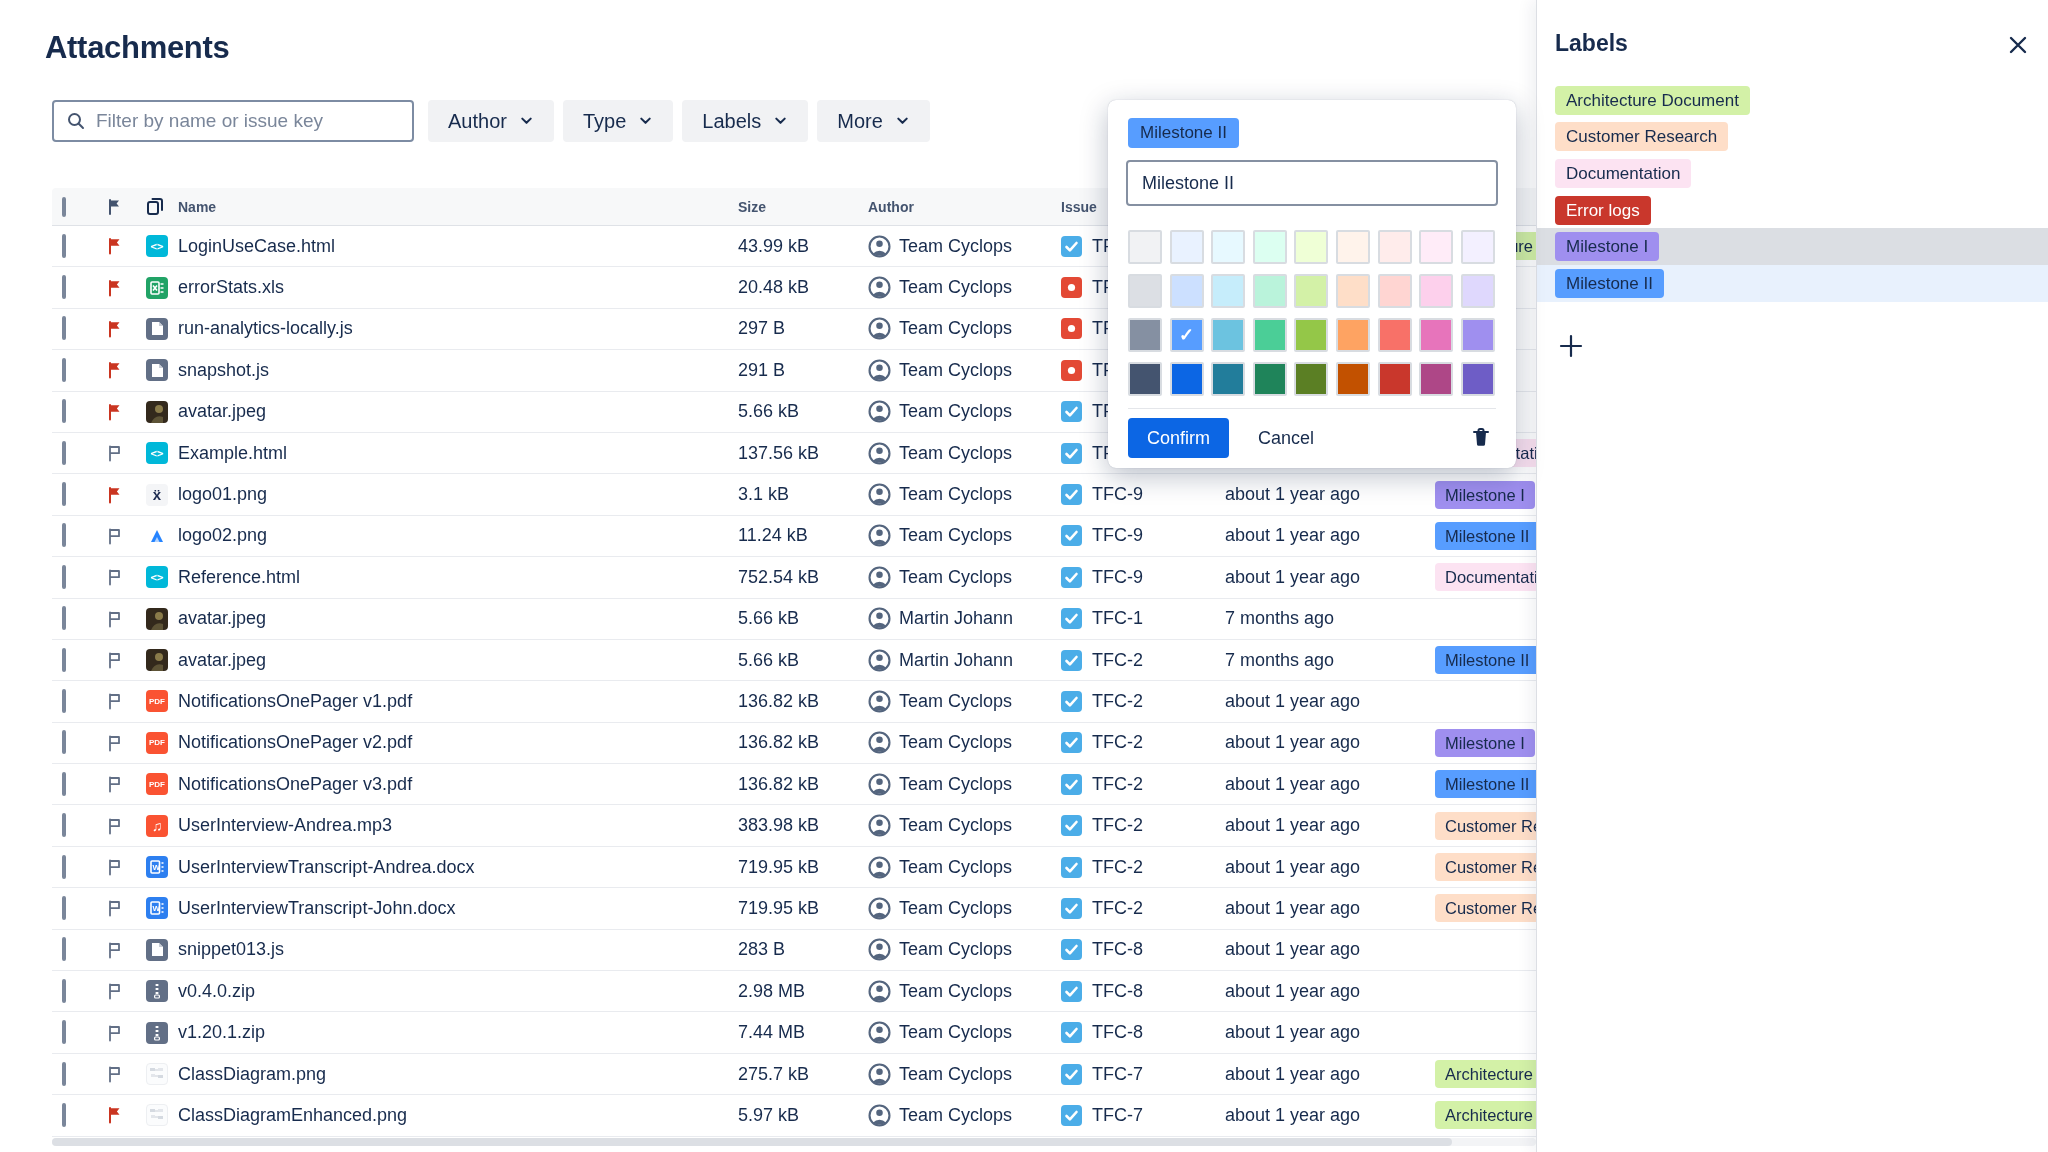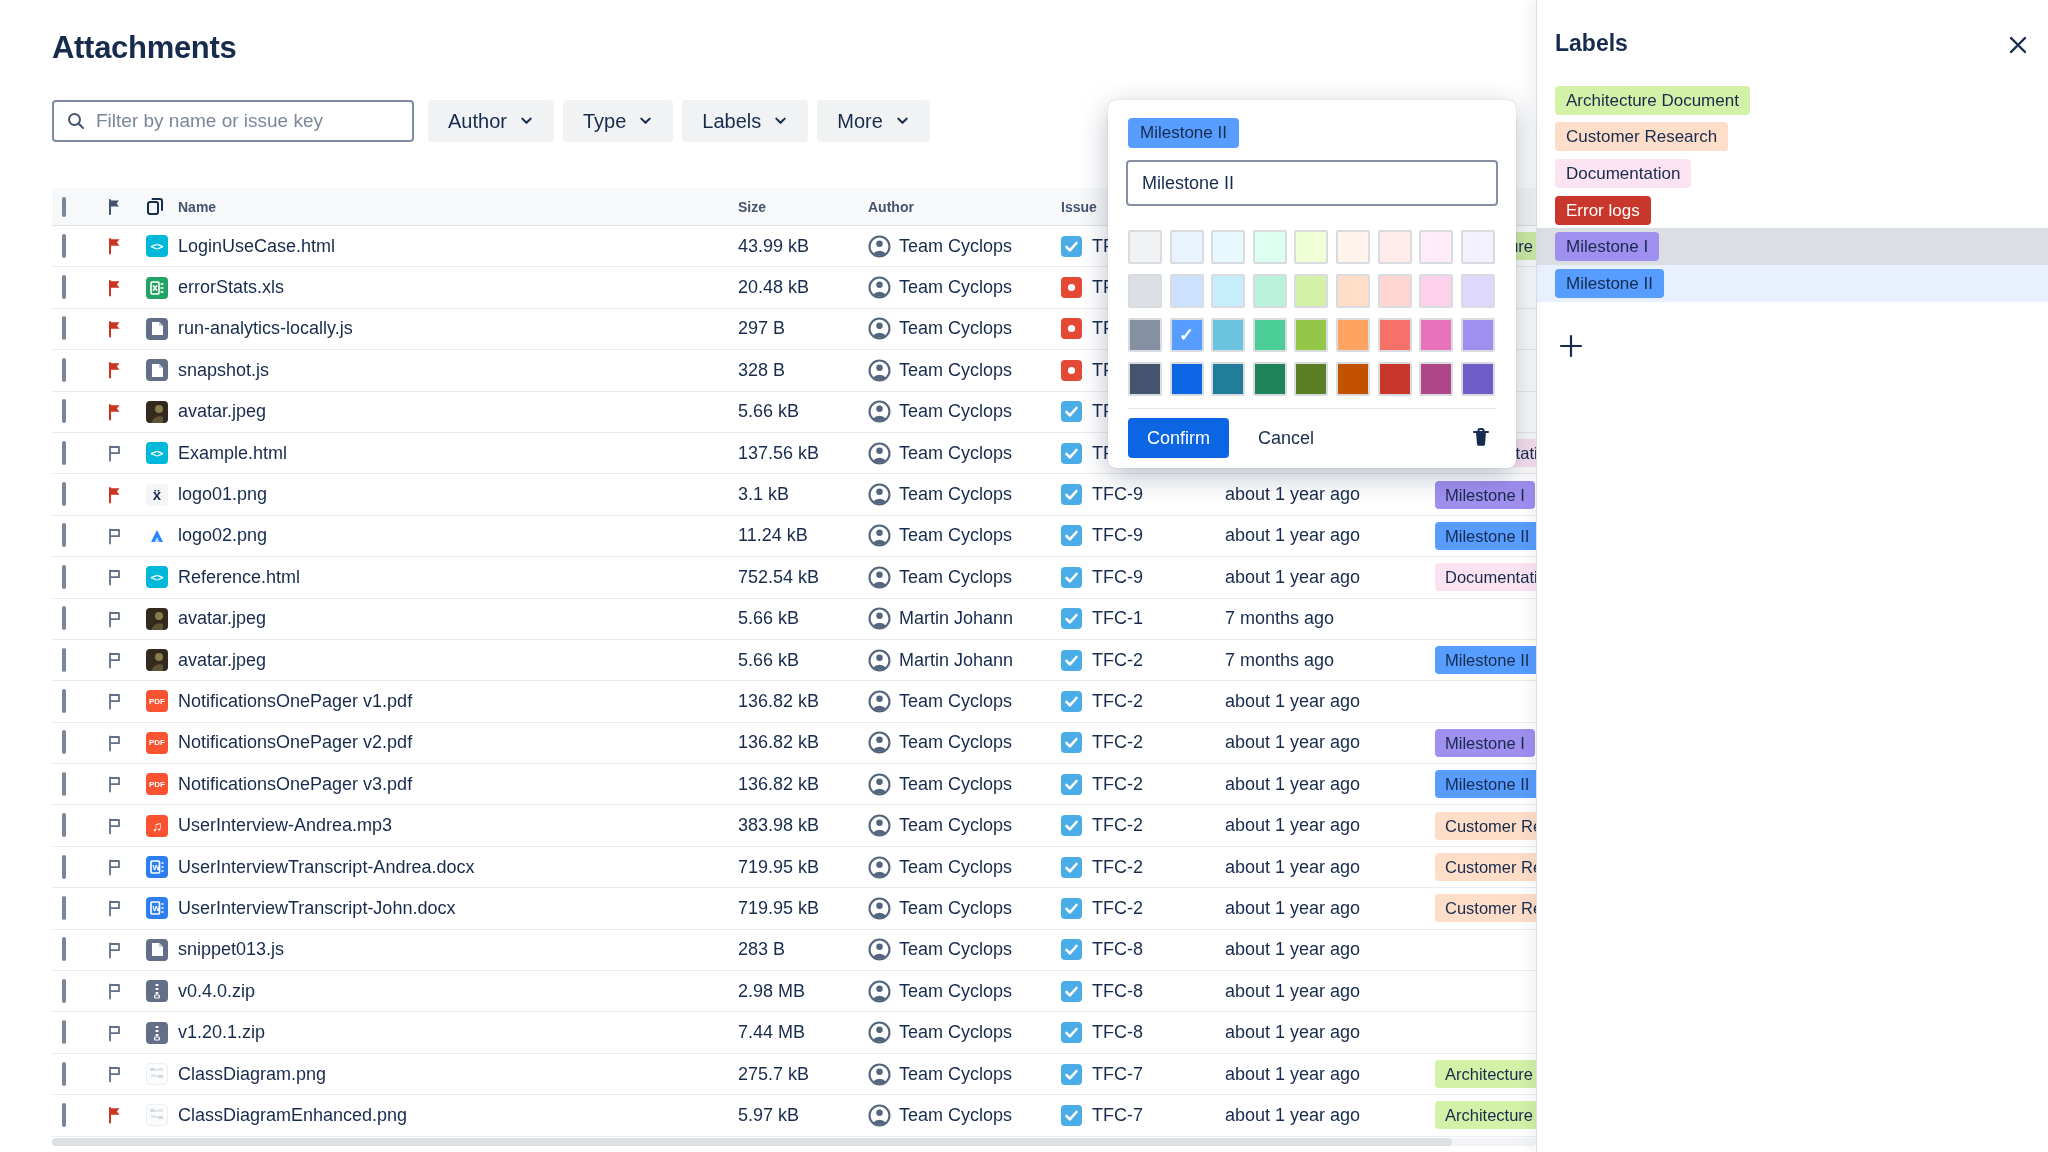--- a/index.html
+++ b/index.html
@@ -1,21 +1,21 @@
 <!DOCTYPE html>
 <html><head>
 <meta charset="utf-8">
 <style>
   * { margin:0; padding:0; box-sizing:border-box; }
   html,body { width:2048px; height:1152px; background:#fff; overflow:hidden;
               font-family:"Liberation Sans", sans-serif; color:#172B4D; }
   #stage { position:relative; width:2048px; height:1152px; background:#fff; }
 
   
-  .page-title { position:absolute; left:52px; top:30px; font-size:31px; font-weight:700; letter-spacing:-0.3px; }
+  .page-title { position:absolute; left:45px; top:30px; font-size:31px; font-weight:700; letter-spacing:-0.3px; }
 
   .filter-bar { position:absolute; left:52px; top:100px; height:28px; display:flex; }
   .filter-input { position:relative; width:362px; height:42px; border:2px solid #7D8CA3; border-radius:4px;
                   display:flex; align-items:center; background:#fff; }
   .filter-input input { border:none; outline:none; flex:1; font-size:19px; color:#172B4D; background:transparent;
                         font-family:"Liberation Sans", sans-serif; }
   .filter-input input::placeholder { color:#7A869A; }
   .filter-input .sicon { margin:0 10px 0 12px; display:flex; }
   .filter-btns { display:flex; margin-left:14px; gap:9px; }
   .fbtn { height:42px; padding:0 20px; background:#F1F2F4; border:none; border-radius:4px; font-size:20px;
@@ -260,21 +260,21 @@
             </div>
     <div class="cell c-ticon">
               <span class="ticon" style="background:#626F86;">
                 <svg width="13" height="15" viewBox="0 0 13 15">
                   <path d="M1 1 h7 l4 4 v9 h-11 z" fill="#fff"></path>
                   <path d="M8 1 v4 h4" fill="#C8CDD6"></path>
                 </svg>
               </span>
             </div>
     <div class="cell">snapshot.js</div>
-    <div class="cell">328 B</div>
+    <div class="cell">291 B</div>
     <div class="cell c-author">
               <svg width="23" height="23" viewBox="0 0 24 24">
                 <circle cx="12" cy="12" r="10.4" fill="none" stroke="#54657E" stroke-width="2.2"></circle>
                 <circle cx="12" cy="9.2" r="3.4" fill="#54657E"></circle>
                 <path d="M5.4 19.4 a8.6 8.6 0 0 1 13.2 0 a10.4 10.4 0 0 1 -13.2 0 z" fill="#54657E"></path>
               </svg>
               <span>Team Cyclops</span>
             </div>
     <div class="cell c-issue">
               <svg width="21" height="21" viewBox="0 0 21 21">

